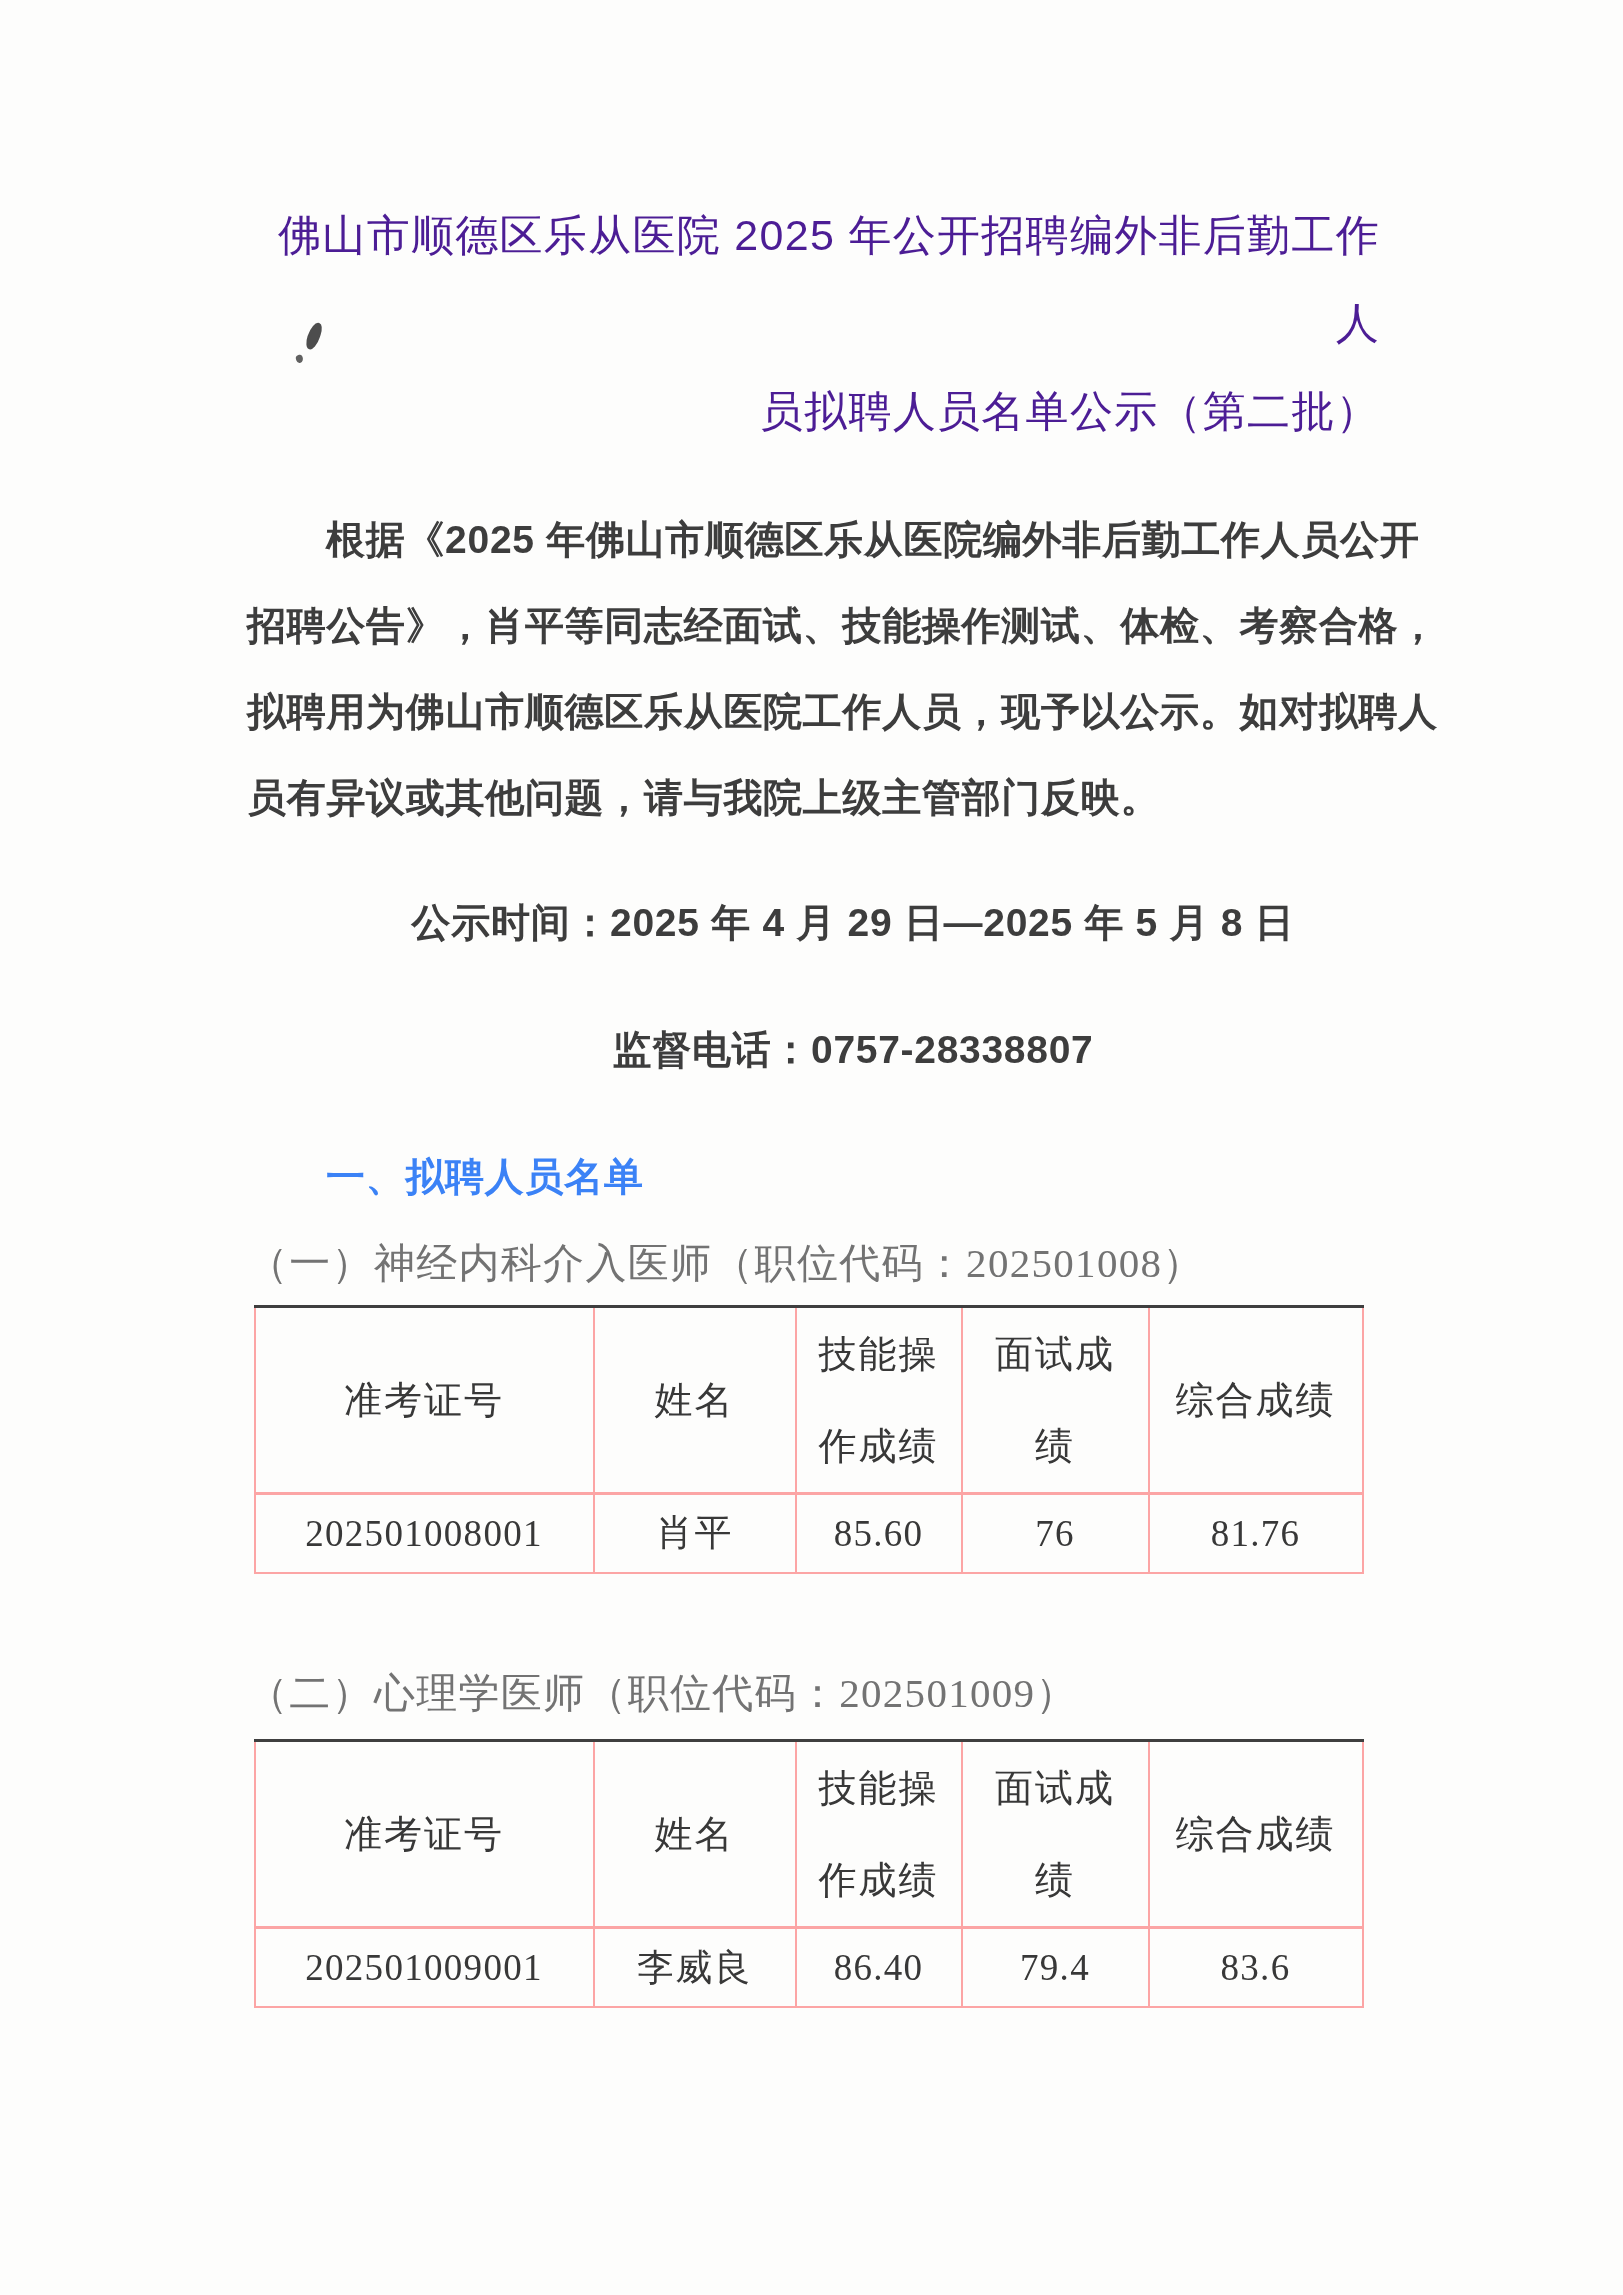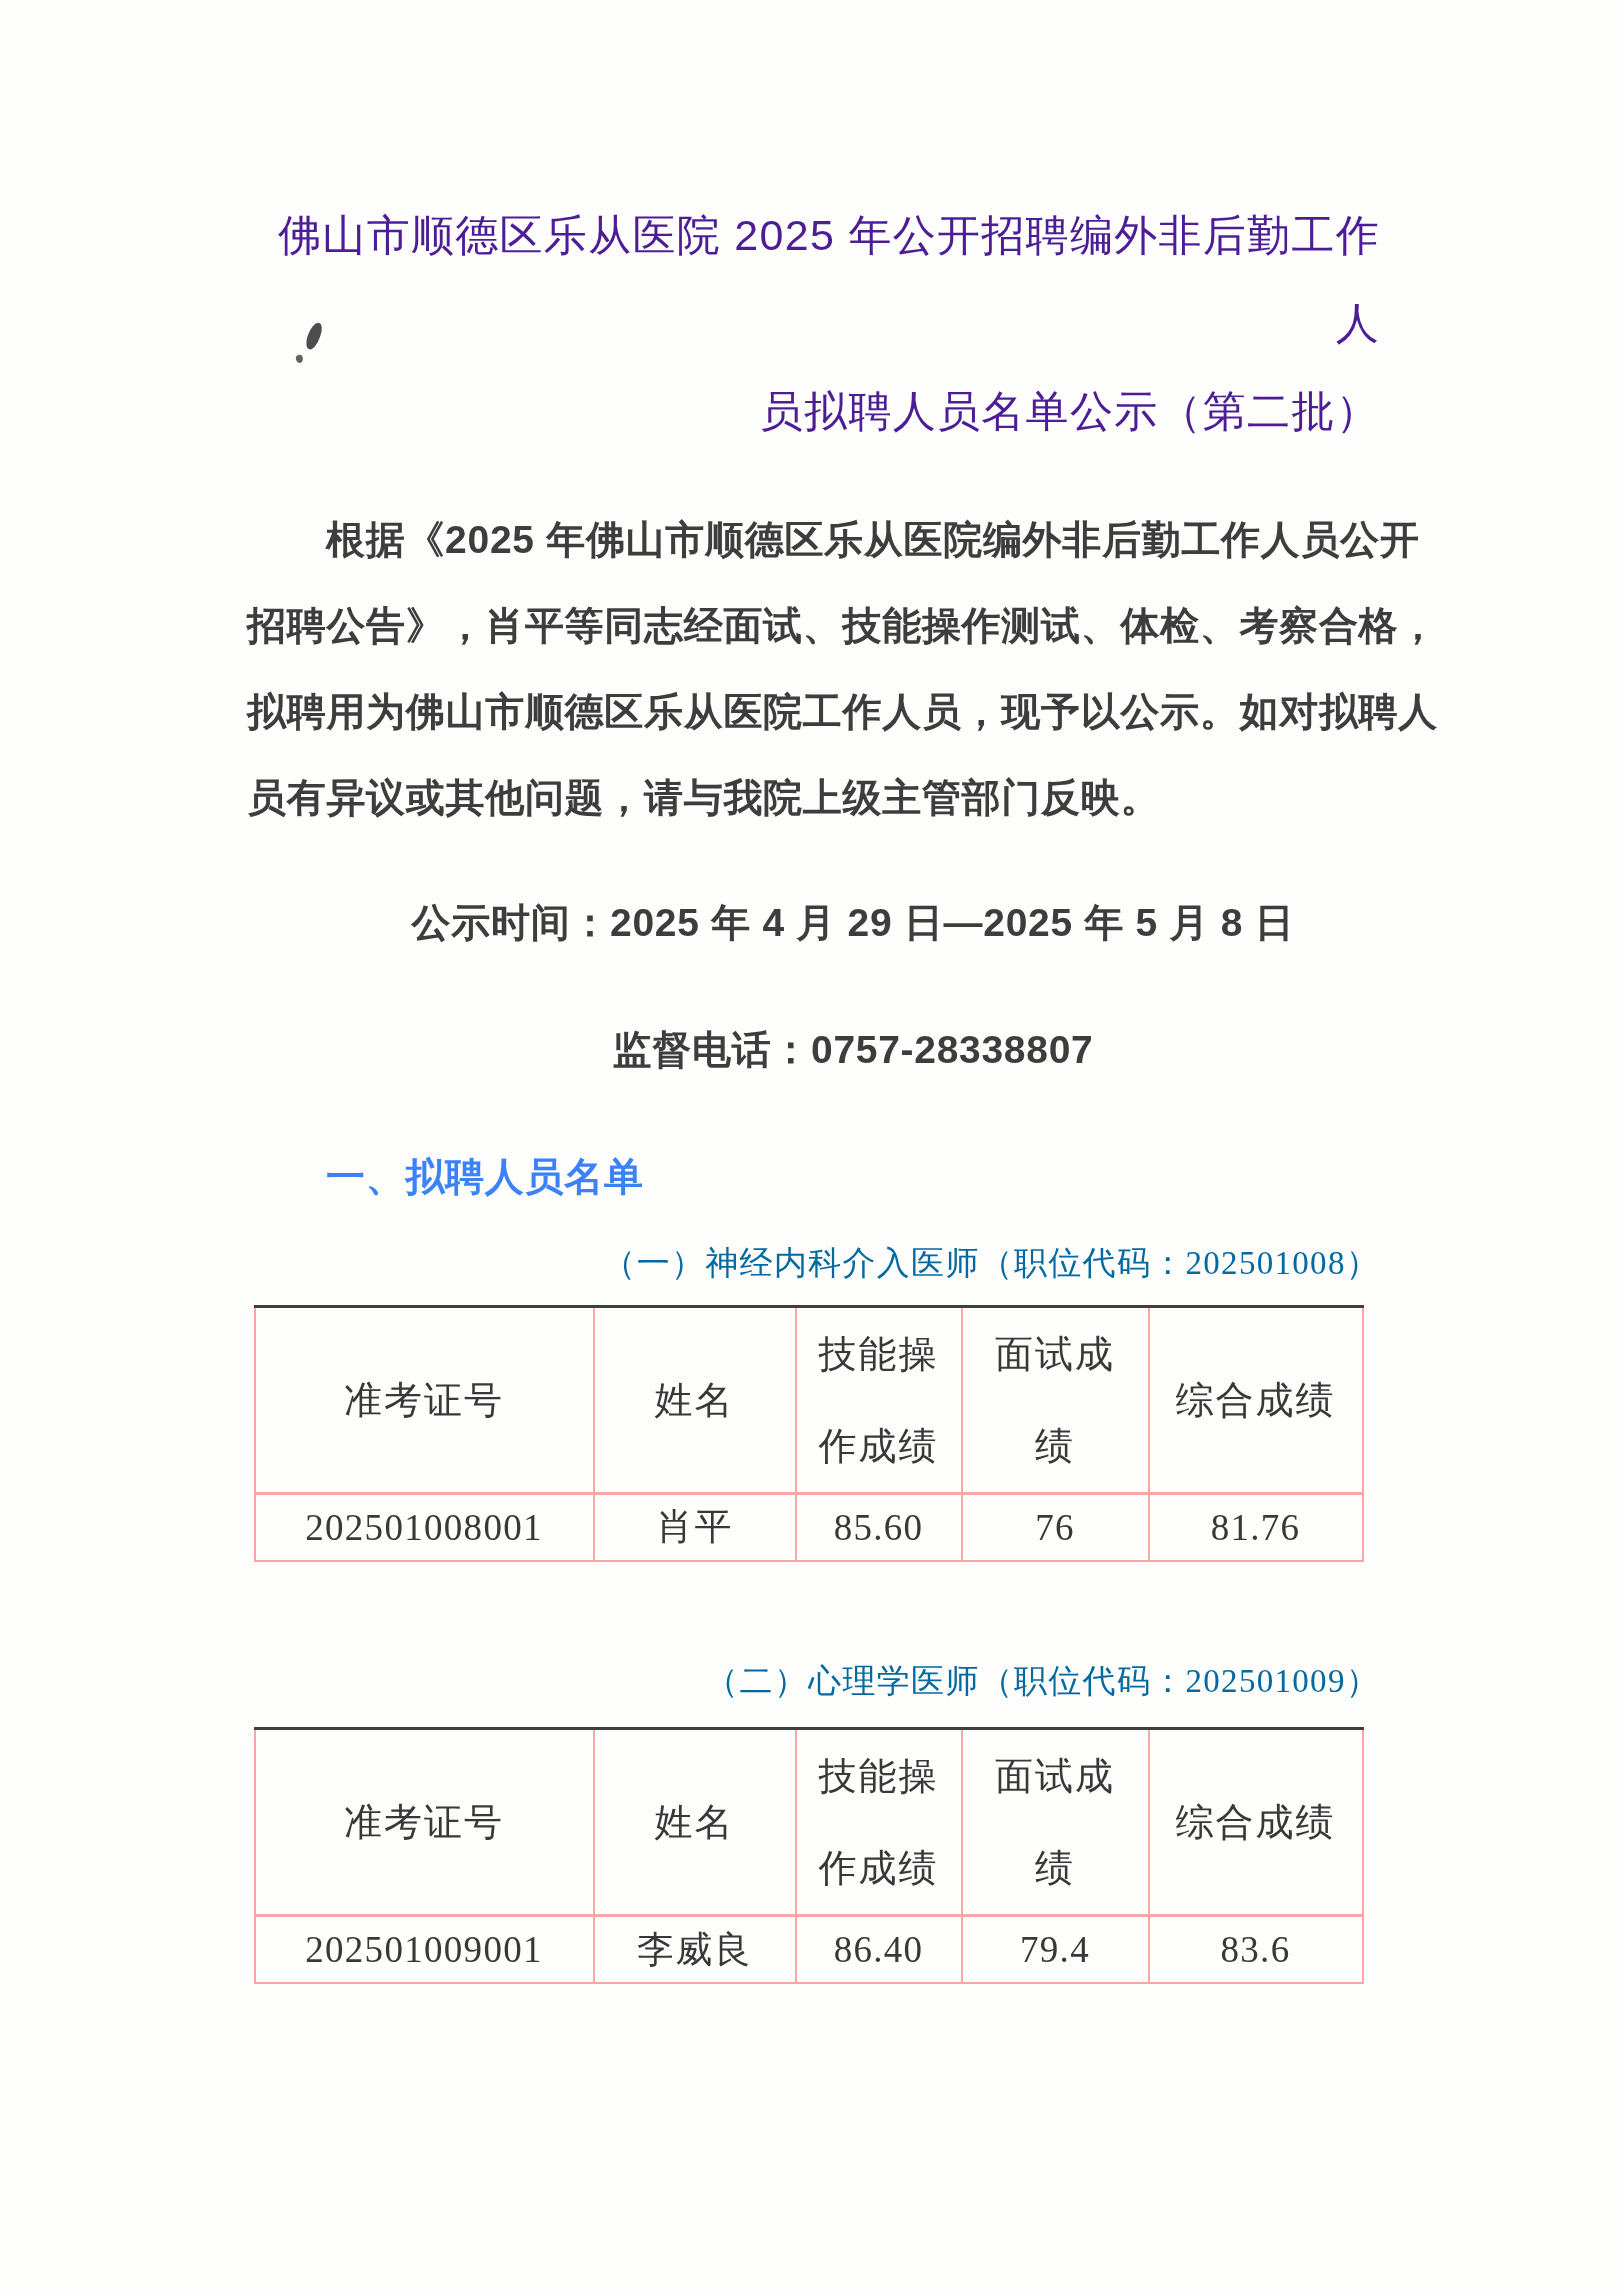--- a/index.html
+++ b/index.html
@@ -61,28 +61,27 @@
     font-size: 39px;
     line-height: 86px;
     font-weight: bold;
     color: #3b82f6;
     padding-left: 79px;
     letter-spacing: 0.7px;
     white-space: nowrap;
   }
 
   .sub-heading {
-    font-size: 33px;
+    font-size: 41px;
     line-height: 86px;
     font-weight: normal;
     font-family: "Liberation Serif", serif;
-    color: #0369a1;
+    color: #737373;
     letter-spacing: 1.3px;
     white-space: nowrap;
-    text-align: right;
   }
   .sub-heading-2 { margin-top: 76px; }
 
   
   table.score-table {
     margin-top: -1.3px;
     margin-left: 6.5px;
     width: 1107px;
     border-collapse: collapse;
     table-layout: fixed;
@@ -99,21 +98,21 @@
   table.score-table { border-top: 3.3px solid #3f3f3f; }
   tr.header-row th {
     height: 169px;
     font-size: 38px;
     line-height: 92px;
     white-space: pre-line;
     border-bottom-width: 3.3px;
     letter-spacing: 2px;
   }
   tr.data-row td {
-    height: 68px;
+    height: 80px;
     font-size: 37px;
     letter-spacing: 1.3px;
   }
 
   
   .ink-smudge {
     position: absolute;
     left: 308px;
     top: 322px;
     width: 11.8px;

